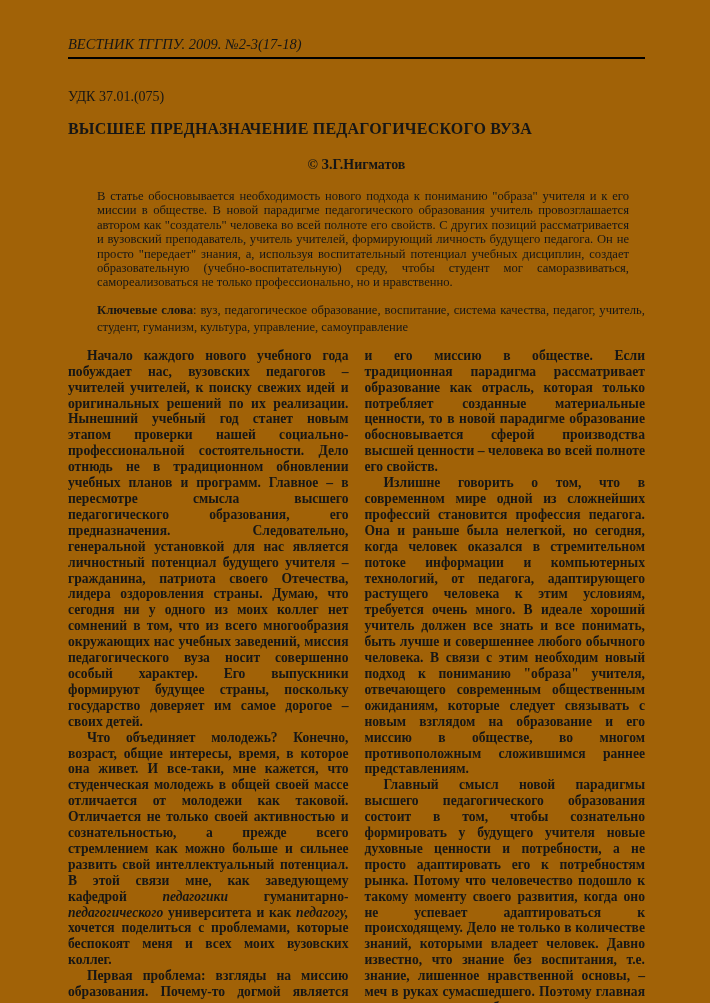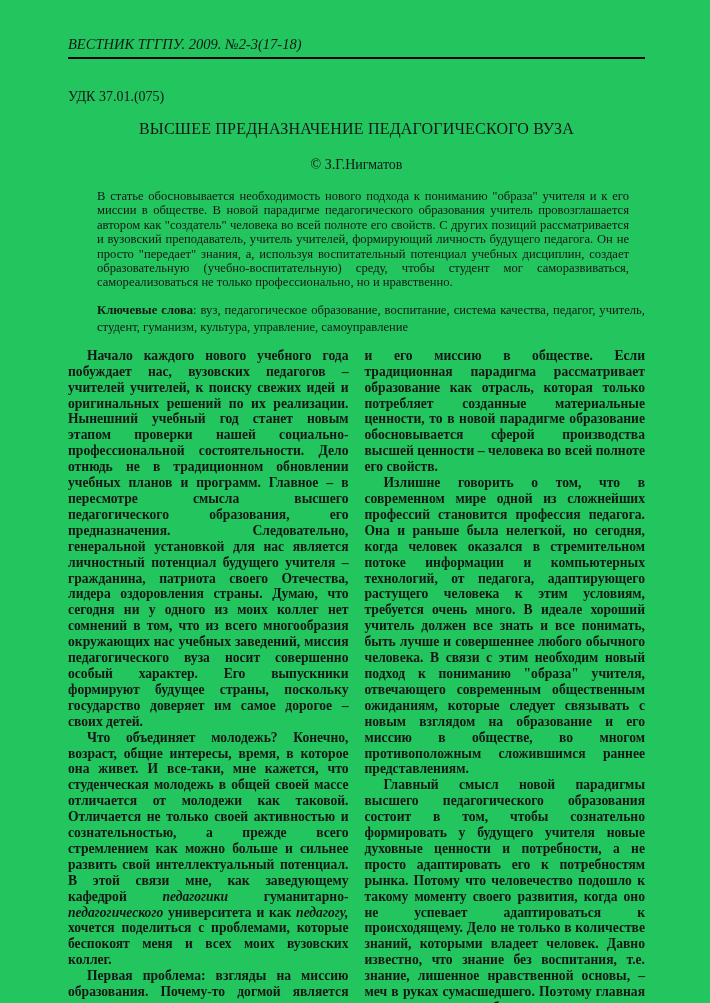--- a/index.html
+++ b/index.html
@@ -1,21 +1,21 @@
 <!DOCTYPE html>
 <html lang="ru"><head>
 <meta charset="utf-8">
 <style>
   html, body { margin: 0; padding: 0; background: #ffffff; }
   .page {
     position: relative;
     width: 710px;
     height: 1003px;
     box-sizing: border-box;
-    background: #22c55e;
+    background: #a16207;
     color: #161616;
     font-family: "Liberation Serif", "DejaVu Serif", serif;
     padding: 36px 65px 0 68px;
     overflow: hidden;
   }
   .journal-ref {
     font-style: italic;
     font-size: 14.5px;
     line-height: 17px;
   }
@@ -24,29 +24,28 @@
     border-top: 2.6px solid #000000;
     margin: 4px 0 0 0;
   }
   .udc {
     font-size: 14px;
     line-height: 16px;
     margin-top: 30px;
   }
   .title {
     font-size: 16px;
-    font-weight: normal;
-    text-align: center;
+    font-weight: bold;
     letter-spacing: 0.2px;
     margin: 14px 0 0 0;
     line-height: 19px;
   }
   .author {
     font-size: 14px;
-    font-weight: normal;
+    font-weight: bold;
     text-align: center;
     margin-top: 19px;
     line-height: 16px;
   }
   .abstract {
     margin: 16px 16px 0 29px;
     font-size: 12.6px;
     line-height: 14.4px;
     text-align: justify;
   }

